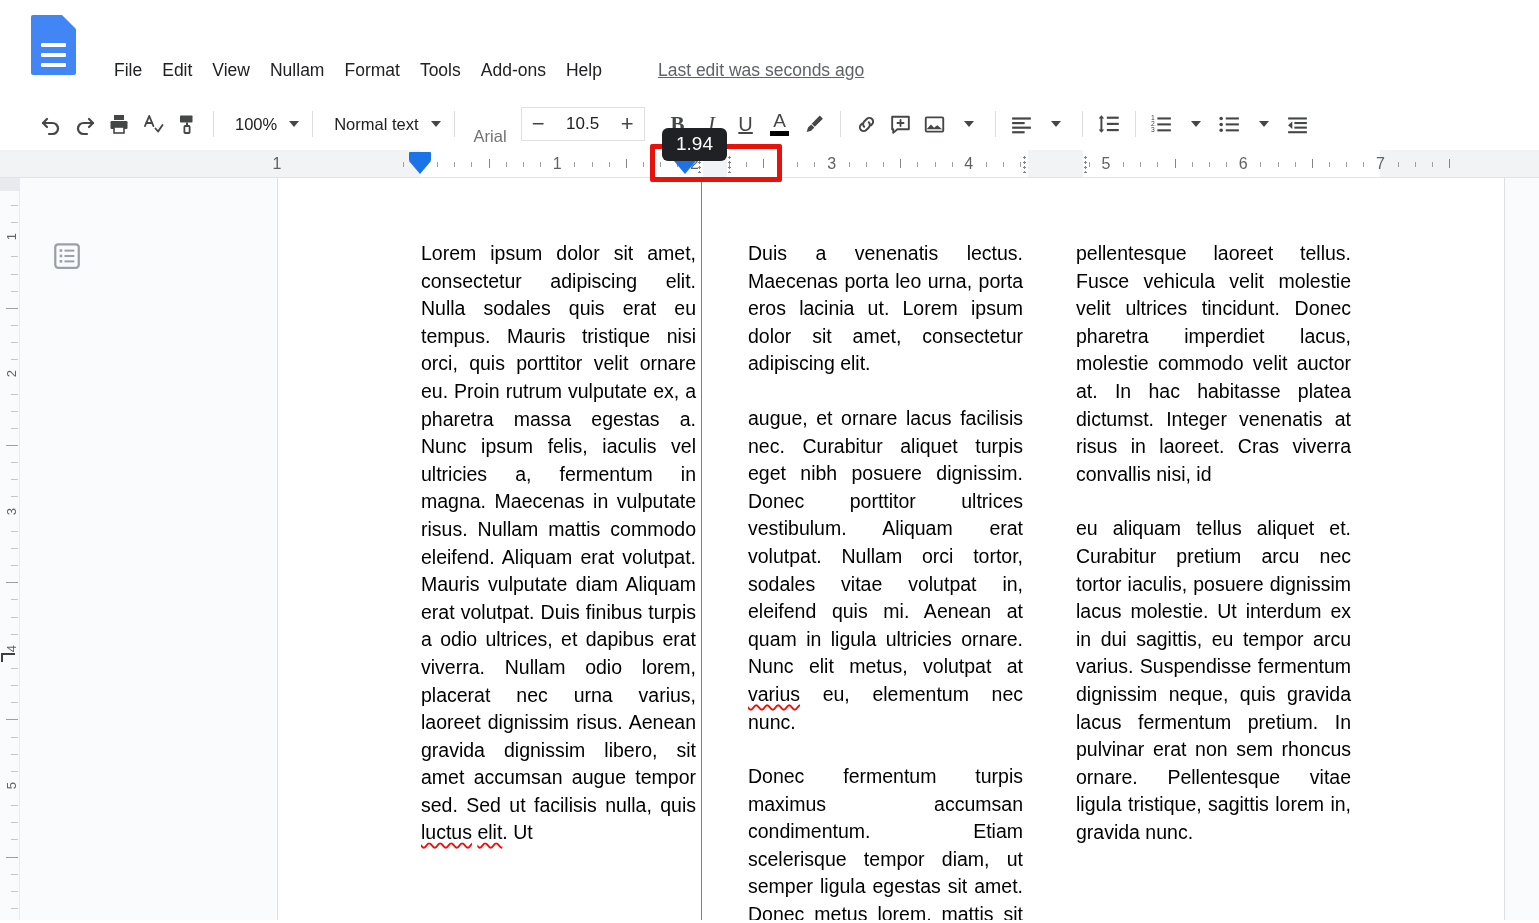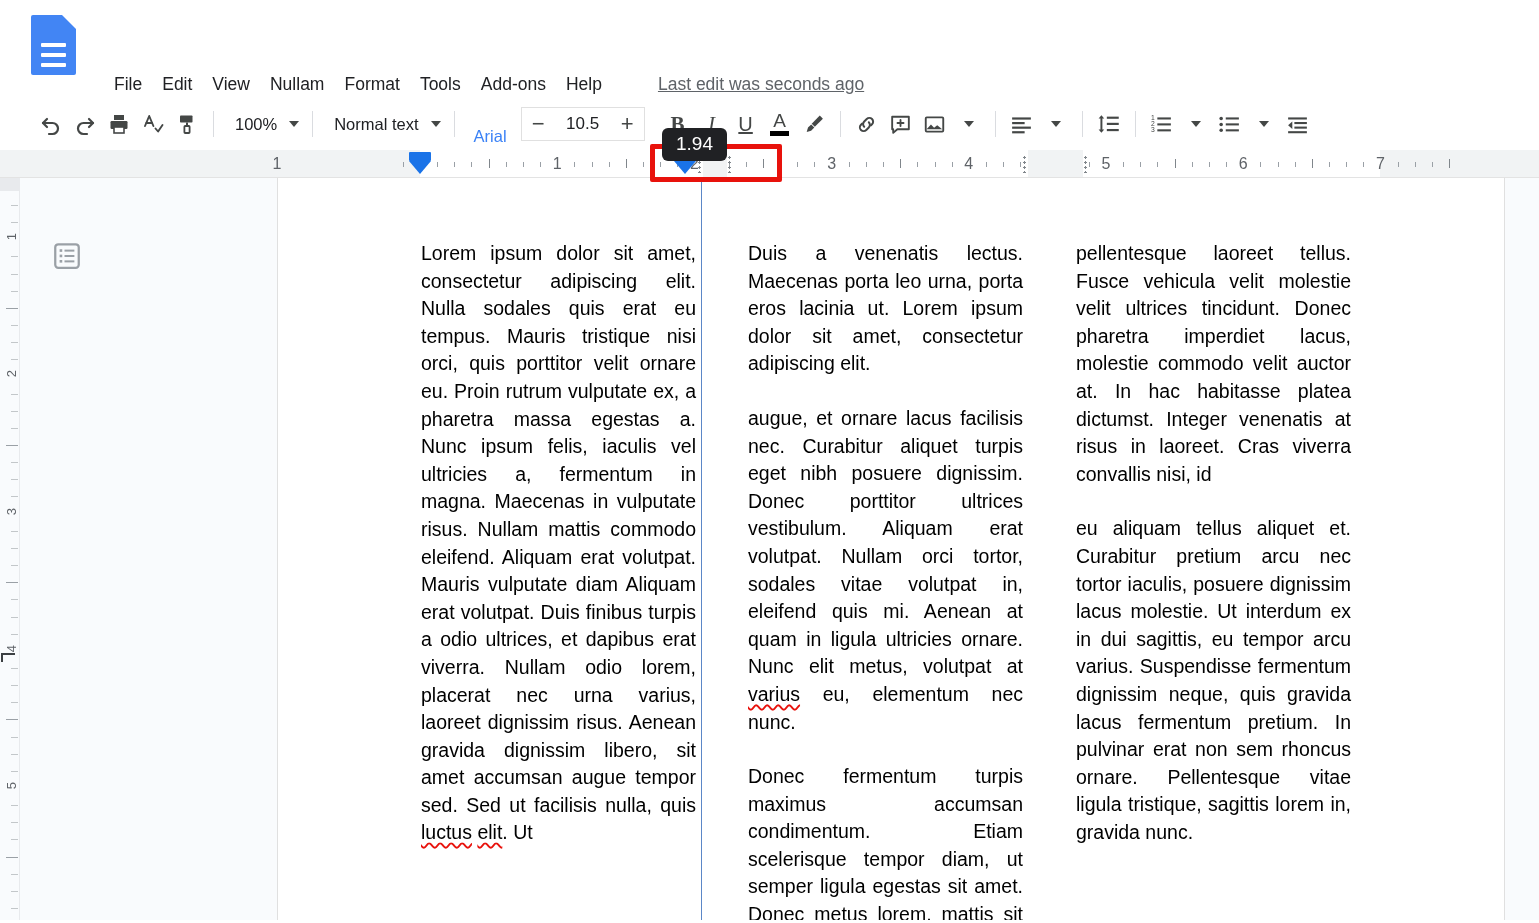--- a/index.html
+++ b/index.html
@@ -36,21 +36,21 @@
 
   .title-row { position: absolute; left: 108px; top: 14px; display: flex; align-items: center; }
   .doc-title {
     font-size: 25px; color: #202124; font-weight: 400;
     letter-spacing: 0.1px; white-space: nowrap;
   }
   .title-icons { display: flex; align-items: center; gap: 16px; margin-left: 27px; }
   .ticon { width: 22px; height: 22px; color: #5f6368; display:block; }
   .ticon svg { display:block; width:22px; height:22px; }
 
-  .menubar { position: absolute; left: 104px; top: 72px; display: flex; align-items: center; }
+  .menubar { position: absolute; left: 104px; top: 58px; display: flex; align-items: center; }
   .menu-item {
     font-size: 17.5px; color: #202124; padding: 0 10px;
     white-space: nowrap; cursor: default; line-height: 24px;
   }
   .last-edit {
     font-size: 17.5px; color: #5f6368; margin-left: 46px;
     text-decoration: underline; white-space: nowrap; line-height: 24px;
   }
 
   
@@ -73,21 +73,21 @@
     white-space: nowrap; cursor: default;
   }
   .tb-select .caret { margin-left: 12px; }
   .caret {
     width: 0; height: 0; border-left: 5px solid transparent;
     border-right: 5px solid transparent; border-top: 6px solid #444746;
     display: inline-block;
   }
   .tb-plain {
     display: flex; align-items: center; height: 34px; padding: 0 10px;
-    color: #3b82f6; font-size: 16.5px; white-space: nowrap; cursor: default; margin-top: 24px;
+    color: #737373; font-size: 16.5px; white-space: nowrap; cursor: default; margin-top: 24px;
   }
 
   
   .fsz { display: flex; align-items: center; height: 34px; margin-left: 4px; }
   .fsz-btn {
     width: 34px; height: 34px; display: flex; align-items: center;
     justify-content: center; color: #444746; font-size: 22px;
     border: 1px solid #e0e0e0; background: #fff; cursor: default; line-height: 1;
   }
   .fsz-val {

